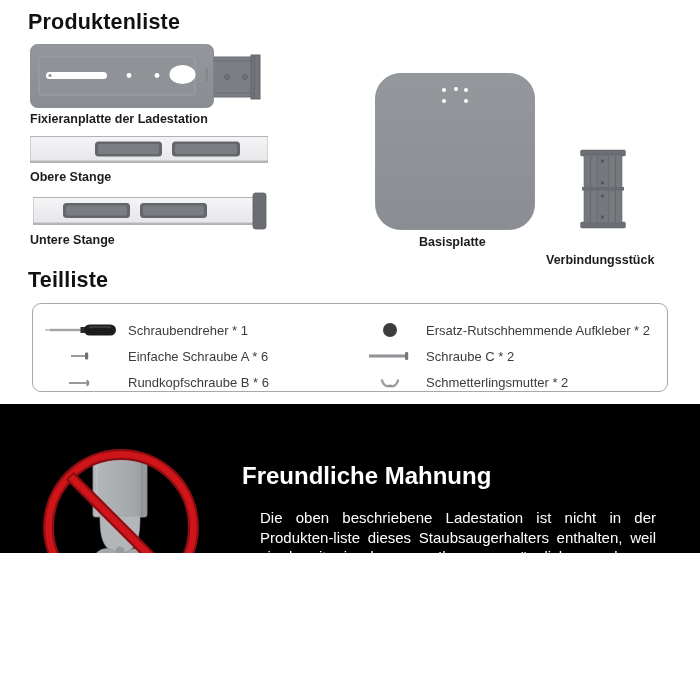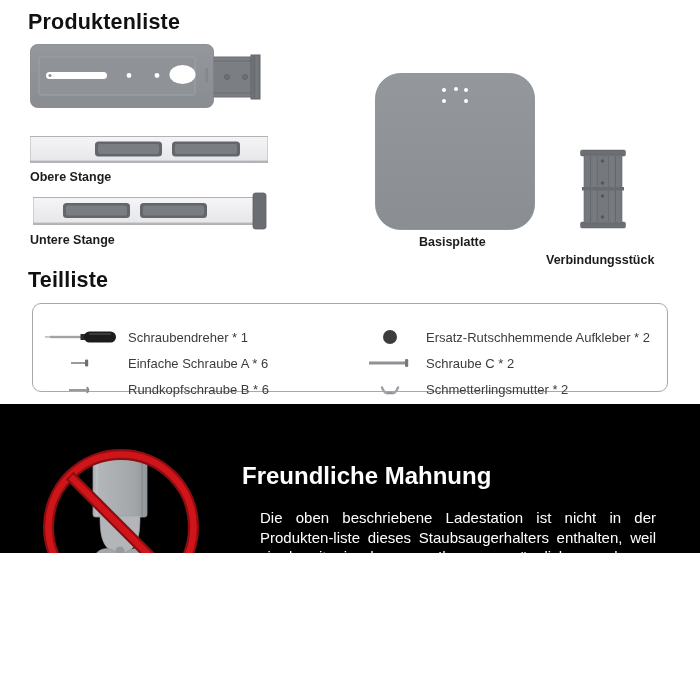--- a/index.html
+++ b/index.html
@@ -21,21 +21,21 @@
   .fig-baseplate{left:375px;top:73px;}
   .cap-baseplate{left:375px;top:235px;padding-left:44px;}
   .fig-connector{left:578px;top:148px;}
   .cap-connector{left:546px;top:253px;}
   
   .title-parts{left:28px;top:268px;}
   .parts-box{
     left:32px;top:303px;width:636px;height:89px;
     border:1px solid #a8a8a8;border-radius:9px;box-sizing:border-box;
   }
-  .parts-col{position:absolute;top:16px;height:100%;display:flex;flex-direction:column;justify-content:flex-start;padding:4px 0;box-sizing:border-box;}
+  .parts-col{position:absolute;top:9px;height:100%;display:flex;flex-direction:column;justify-content:flex-start;padding:4px 0;box-sizing:border-box;}
   .parts-col.left{left:0;width:340px;}
   .parts-col.right{left:320px;width:316px;}
   .part-row{display:flex;align-items:center;height:27px;}
   .icon-cell{display:flex;justify-content:center;align-items:center;}
   .parts-col.left .icon-cell{width:95px;}
   .parts-col.right .icon-cell{width:73px;}
   .part-label{font-size:13px;color:#3c3c3c;}
   
   .notice{left:0;top:404px;width:700px;height:278px;background:#000000;}
   .prohibition{left:38px;top:38px;}
@@ -70,20 +70,21 @@
     </g>
     <rect x="0.5" y="0.5" width="183" height="63" rx="7" fill="url(#plateGrad)" stroke="#7e8287" stroke-width="0.8"></rect>
     <rect x="9" y="13" width="156" height="38" rx="2" fill="#8f9398" stroke="#9ea2a7" stroke-width="1"></rect>
     <rect x="16" y="28" width="61" height="7" rx="3.5" fill="#ffffff"></rect>
     <circle cx="20" cy="31.5" r="1.6" fill="#8f9398"></circle>
     <circle cx="99" cy="31.5" r="2.4" fill="#ffffff"></circle>
     <circle cx="127" cy="31.5" r="2.4" fill="#ffffff"></circle>
     <ellipse cx="152.5" cy="30.5" rx="13" ry="9.5" fill="#ffffff"></ellipse>
     <rect x="175.5" y="24" width="2.5" height="14" fill="#84888d"></rect>
   </svg>
+  <div class="abs caption cap-fixplate">Fixieranplatte der Ladestation</div>
 
   <svg class="abs fig-upper-rod" width="238" height="30" viewBox="0 0 238 30">
     <defs>
       <linearGradient id="rodGrad" x1="0" y1="0" x2="0" y2="1">
         <stop offset="0" stop-color="#f5f5f7"></stop>
           <stop offset="1" stop-color="#e6e6e9"></stop>
       </linearGradient>
     </defs>
     <rect x="0" y="1.5" width="238" height="26" fill="url(#rodGrad)" stroke="#b2b2b6" stroke-width="1"></rect>
     <line x1="0" y1="26.2" x2="238" y2="26.2" stroke="#9fa0a4" stroke-width="1"></line>

